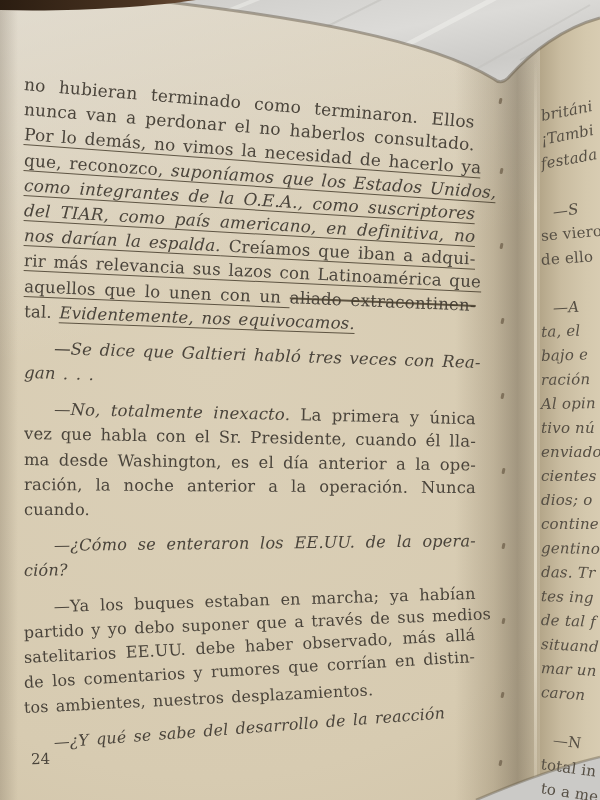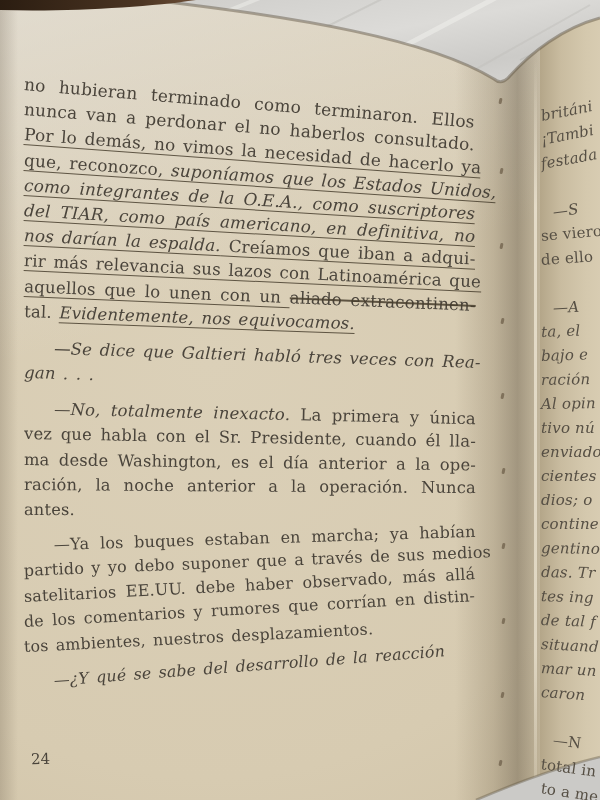--- a/index.html
+++ b/index.html
@@ -113,21 +113,25 @@
     </div>
     <div class="para indent">
       <div class="line" style="transform: rotate(1.9deg); font-size: 16.5px;"><span class="i ">—Se dice que Galtieri habló tres veces con Rea-</span></div>
       <div class="line end" style="transform: rotate(1.7deg); font-size: 16.45px;"><span class="i ">gan . . .</span></div>
     </div>
     <div class="para indent">
       <div class="line" style="transform: rotate(1.3deg); font-size: 16.4px;"><span class="i ">—No, totalmente inexacto.</span><span class=""> La primera y única</span></div>
       <div class="line" style="transform: rotate(1deg); font-size: 16.35px;"><span class="">vez que habla con el Sr. Presidente, cuando él lla-</span></div>
       <div class="line" style="transform: rotate(0.7deg); font-size: 16.3px;"><span class="">ma desde Washington, es el día anterior a la ope-</span></div>
       <div class="line" style="transform: rotate(0.4deg); font-size: 16.25px;"><span class="">ración, la noche anterior a la operación. Nunca</span></div>
-      <div class="line end" style="transform: rotate(0.1deg); font-size: 16.2px;"><span class="">antes.</span></div>
+      <div class="line end" style="transform: rotate(0.1deg); font-size: 16.2px;"><span class="">cuando.</span></div>
+    </div>
+    <div class="para indent">
+      <div class="line" style="transform: rotate(-0.6deg); font-size: 16.15px;"><span class="i ">—¿Cómo se enteraron los EE.UU. de la opera-</span></div>
+      <div class="line end" style="transform: rotate(-0.9deg); font-size: 16.1px;"><span class="i ">ción?</span></div>
     </div>
     <div class="para indent">
       <div class="line" style="transform: rotate(-1.8deg); font-size: 16.05px;"><span class="">—Ya los buques estaban en marcha; ya habían</span></div>
       <div class="line" style="transform: rotate(-2.3deg); font-size: 16px;"><span class="">partido y yo debo suponer que a través de sus medios</span></div>
       <div class="line" style="transform: rotate(-2.9deg); font-size: 15.95px;"><span class="">satelitarios EE.UU. debe haber observado, más allá</span></div>
       <div class="line" style="transform: rotate(-3.3deg); font-size: 15.9px;"><span class="">de los comentarios y rumores que corrían en distin-</span></div>
       <div class="line end" style="transform: rotate(-2.9deg); font-size: 15.85px;"><span class="">tos ambientes, nuestros desplazamientos.</span></div>
     </div>
     <div class="para indent">
       <div class="line end" style="transform: rotate(-4.3deg); font-size: 15.8px;"><span class="i ">—¿Y qué se sabe del desarrollo de la reacción</span></div>

